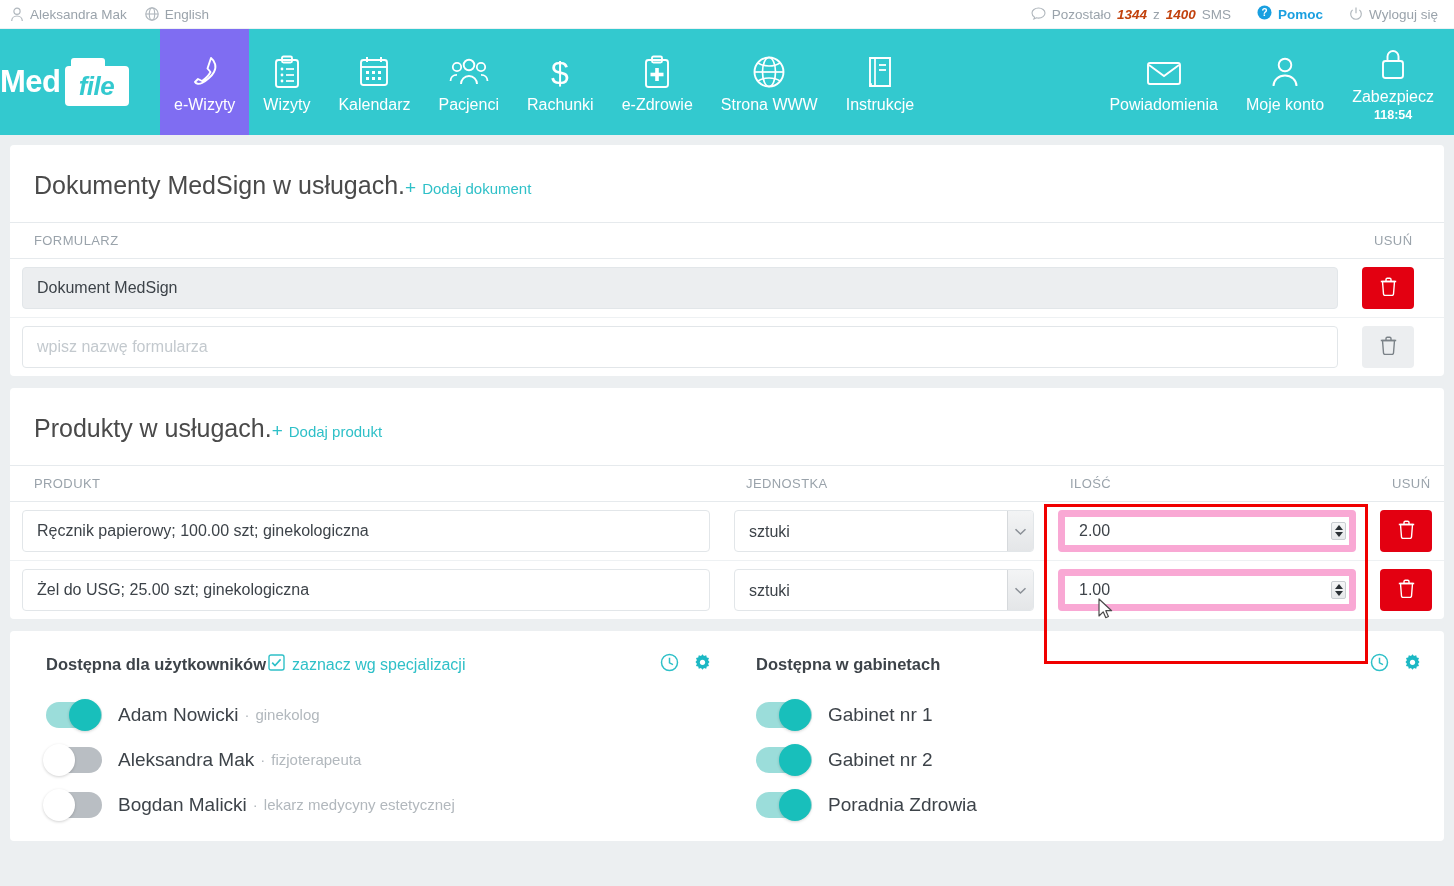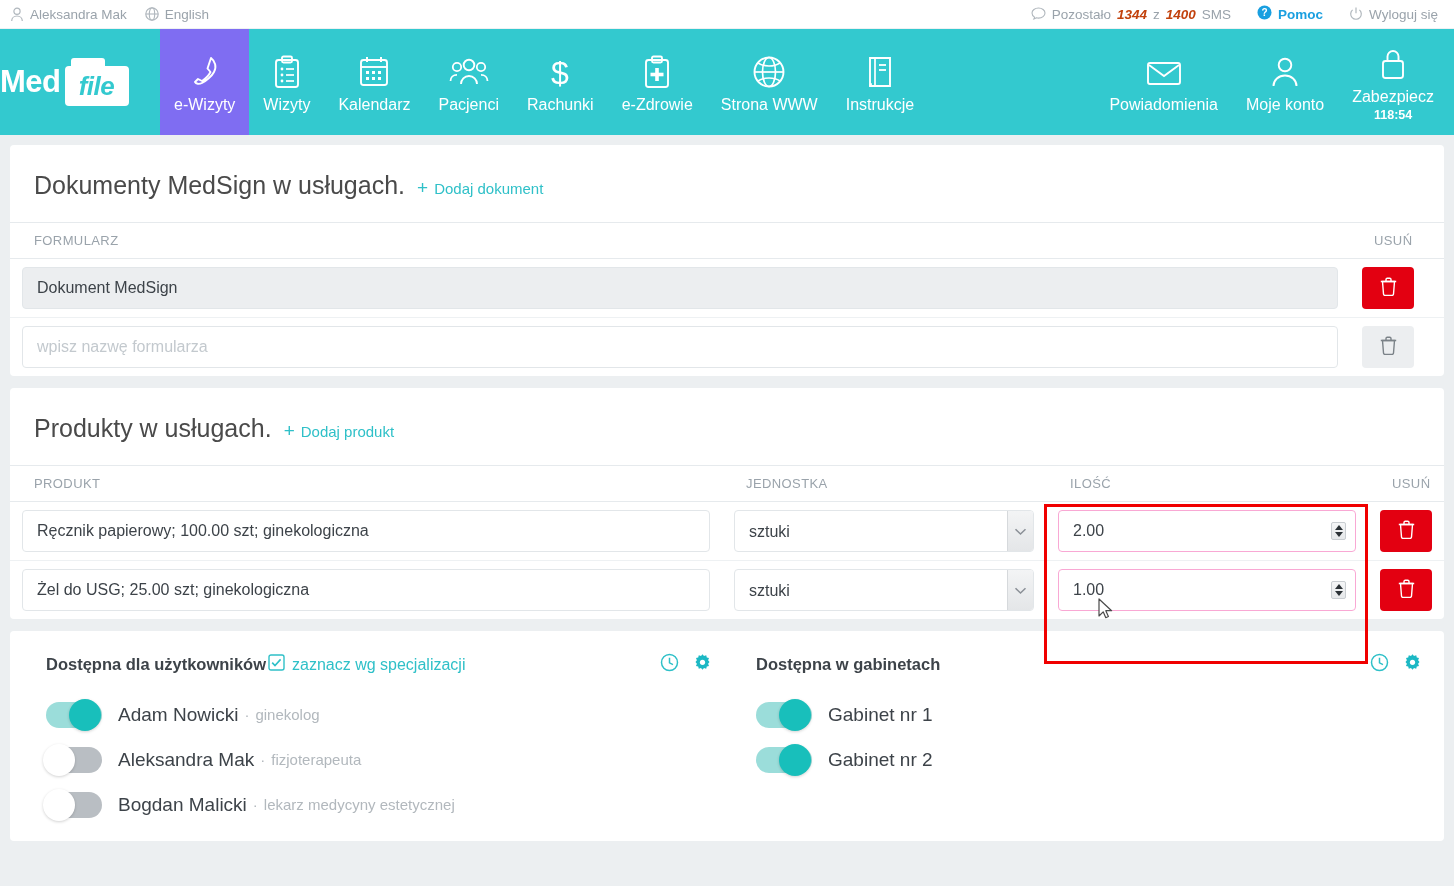--- a/index.html
+++ b/index.html
@@ -85,21 +85,21 @@
   
   .page { padding: 10px 10px 0 10px; }
   .card {
     background: #ffffff;
     border-radius: 4px;
     margin-bottom: 12px;
     overflow: hidden;
   }
   .card-head {
     padding: 26px 24px 22px 24px;
-    display: flex; align-items: baseline; gap: 12px;
+    display: flex; align-items: baseline; gap: 0;
   }
   .card-title {
     font-size: 25px; color: #4a4a4a; font-weight: normal;
   }
   .add-link {
     display: flex; align-items: baseline; gap: 6px;
     color: #2fc0c8; font-size: 15px; cursor: pointer;
   }
   .add-plus { font-size: 19px; line-height: 1; }
 
@@ -164,21 +164,21 @@
     border-radius: 0 3px 3px 0;
     display: flex; align-items: center; justify-content: center;
     pointer-events: none;
   }
   .selbtn svg { display: block; }
 
   
   .numwrap { position: relative; width: 100%; }
   .numwrap input {
     width: 100%; height: 42px;
-    border: 1px solid #f9a8d4; border-radius: 4px;
+    border: 7px solid #f9a8d4; border-radius: 4px;
     background: #ffffff;
     padding: 0 34px 0 14px;
     font-size: 16px; color: #3d4349;
     font-family: "Liberation Sans", sans-serif;
     outline: none;
   }
   .spin {
     position: absolute; right: 10px; top: 50%; transform: translateY(-50%);
     width: 15px; height: 18px;
     background: linear-gradient(#f5f6f7,#e6e8ea);
@@ -680,20 +680,26 @@
               <span class="knob"></span>
             </span>
           <span class="avail-name">Gabinet nr 1</span>
         </div>
         <div class="avail-row">
           <span class="toggle">
               <span class="knob"></span>
             </span>
           <span class="avail-name">Gabinet nr 2</span>
         </div>
+        <div class="avail-row">
+          <span class="toggle">
+              <span class="knob"></span>
+            </span>
+          <span class="avail-name">Poradnia Zdrowia</span>
+        </div>
       </div>
 
     </div>
   </div>
 
 </div>
 
 <div class="redbox" style="left:1044px; top:504px; width:324px; height:160px;"></div>
 
 <span class="cursor-arrow" style="left:1098px; top:598px;">

